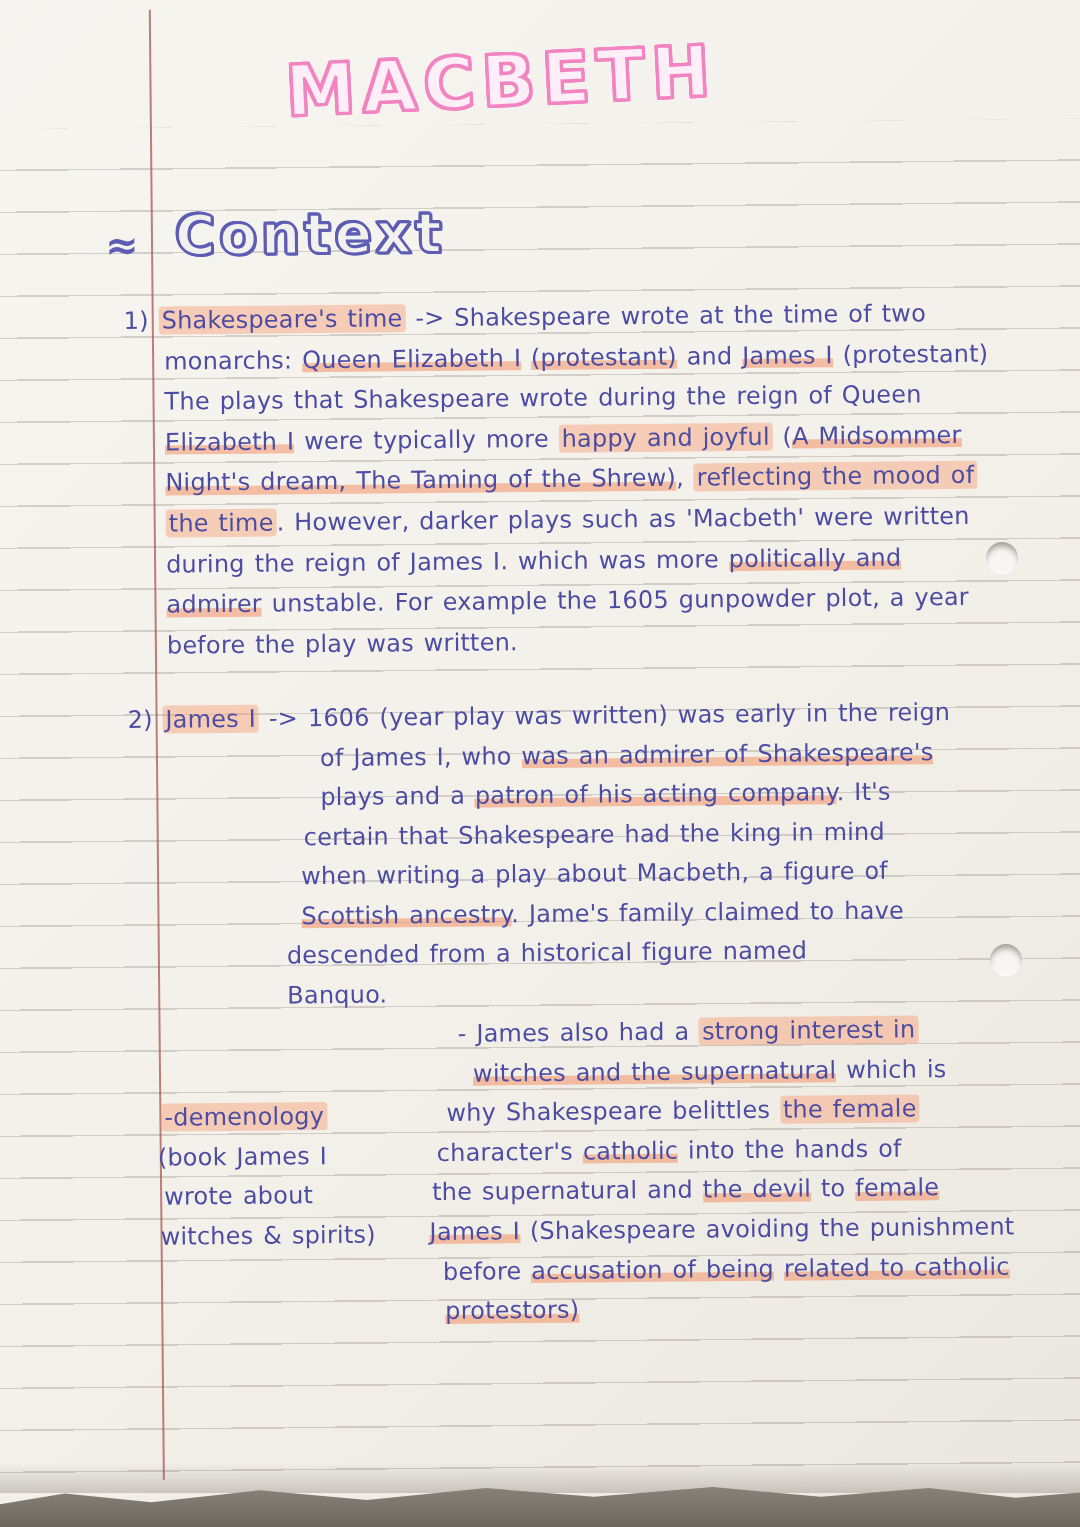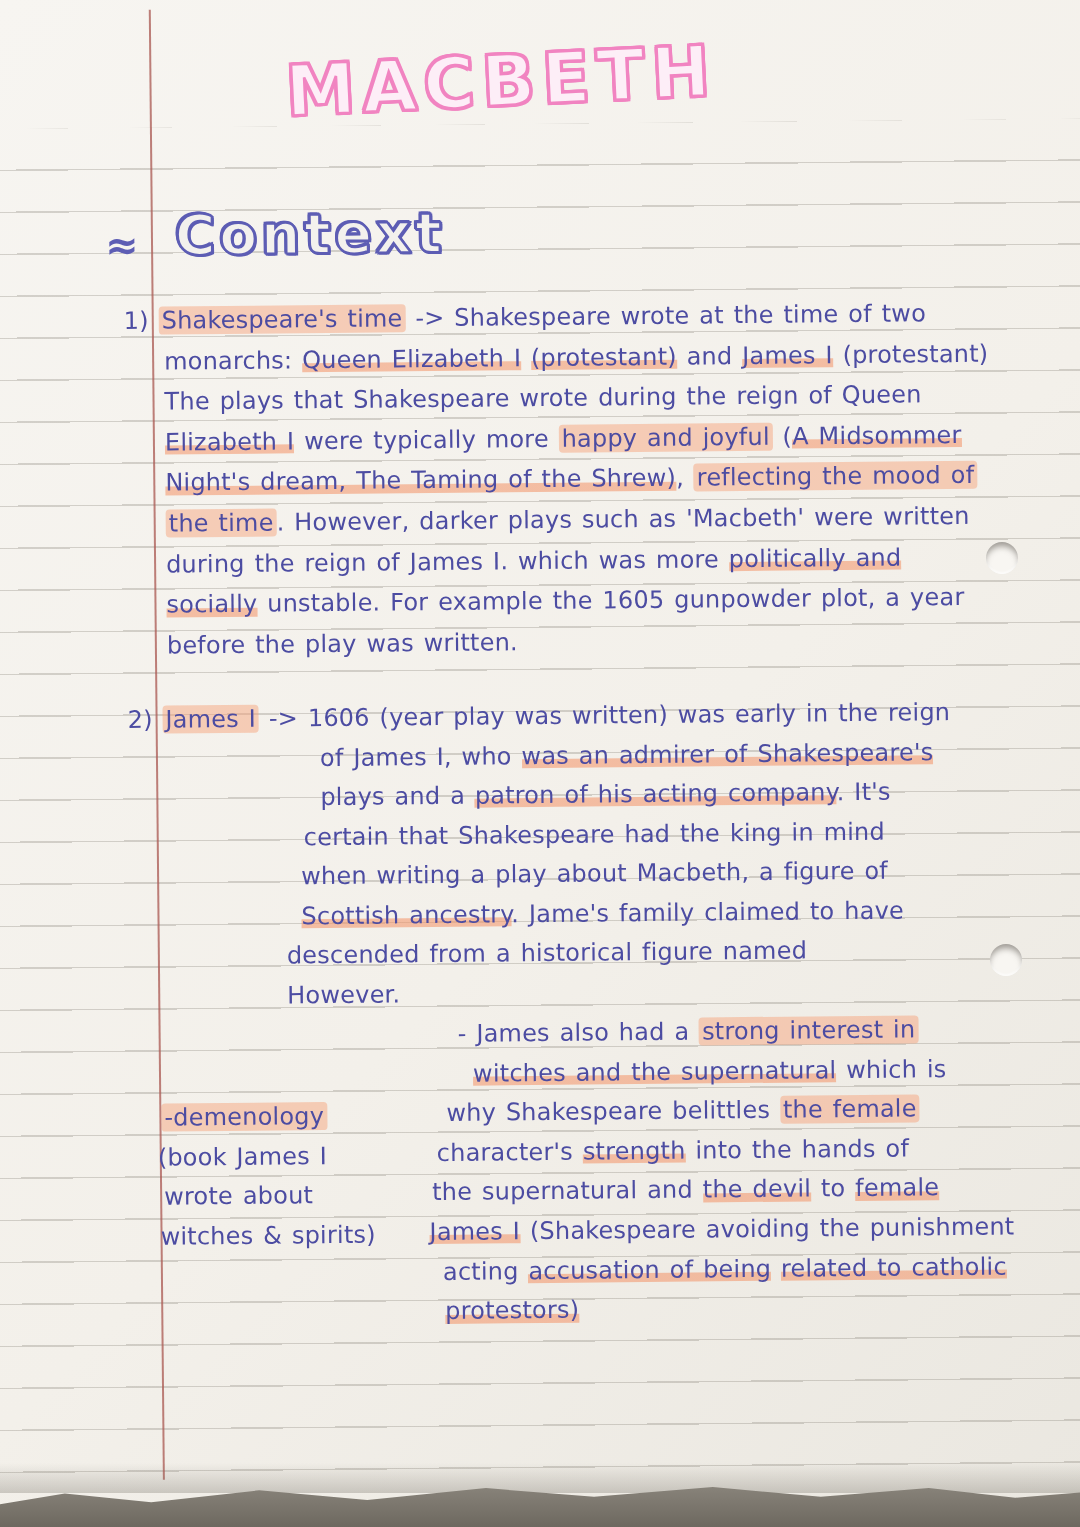--- a/index.html
+++ b/index.html
@@ -85,47 +85,47 @@
   <div class="heading">Context</div>
 
   <div class="note" id="para1">
       <div class="line" style="margin-left: 0px;"><span>1) </span><span class="hl">Shakespeare's time</span><span> -&gt; Shakespeare wrote at the time of two</span></div>
       <div class="line" style="margin-left: 40px;"><span>monarchs: </span><span class="ul">Queen Elizabeth I</span><span> </span><span class="ul">(protestant)</span><span> and </span><span class="ul">James I</span><span> (protestant)</span></div>
       <div class="line" style="margin-left: 40px;"><span>The plays that Shakespeare wrote during the reign of Queen</span></div>
       <div class="line" style="margin-left: 40px;"><span class="ul">Elizabeth I</span><span> were typically more </span><span class="hl">happy and joyful</span><span> (</span><span class="ul">A Midsommer</span></div>
       <div class="line" style="margin-left: 40px;"><span class="ul">Night's dream, The Taming of the Shrew)</span><span>, </span><span class="hl">reflecting the mood of</span></div>
       <div class="line" style="margin-left: 40px;"><span class="hl">the time</span><span>. However, darker plays such as 'Macbeth' were written</span></div>
       <div class="line" style="margin-left: 40px;"><span>during the reign of James I. which was more </span><span class="ul">politically and</span></div>
-      <div class="line" style="margin-left: 40px;"><span class="ul">socially</span><span> unstable. For example the 1605 gunpowder plot, a year</span></div>
+      <div class="line" style="margin-left: 40px;"><span class="ul">admirer</span><span> unstable. For example the 1605 gunpowder plot, a year</span></div>
       <div class="line" style="margin-left: 40px;"><span>before the play was written.</span></div>
     </div>
   <div class="note" id="para2">
       <div class="line" style="margin-left: 0px;"><span>2) </span><span class="hl">James I</span><span> -&gt; 1606 (year play was written) was early in the reign</span></div>
       <div class="line" style="margin-left: 192px;"><span>of James I, who </span><span class="ul">was an admirer of Shakespeare's</span></div>
       <div class="line" style="margin-left: 192px;"><span>plays and a </span><span class="ul">patron of his acting company</span><span>. It's</span></div>
       <div class="line" style="margin-left: 175px;"><span>certain that Shakespeare had the king in mind</span></div>
       <div class="line" style="margin-left: 172px;"><span>when writing a play about Macbeth, a figure of</span></div>
       <div class="line" style="margin-left: 172px;"><span class="ul">Scottish ancestry</span><span>. Jame's family claimed to have</span></div>
       <div class="line" style="margin-left: 157px;"><span>descended from a historical figure named</span></div>
-      <div class="line" style="margin-left: 157px;"><span>However.</span></div>
+      <div class="line" style="margin-left: 157px;"><span>Banquo.</span></div>
     </div>
   <div class="note" id="sidecol">
       <div class="line" style="margin-left: 6px;"><span class="hl">-demenology</span></div>
       <div class="line" style="margin-left: 2px;"><span>(book James I</span></div>
       <div class="line" style="margin-left: 8px;"><span>wrote about</span></div>
       <div class="line" style="margin-left: 4px;"><span>witches &amp; spirits)</span></div>
     </div>
   <div class="note" id="rightcol">
       <div class="line" style="margin-left: 30px;"><span>- James also had a </span><span class="hl">strong interest in</span></div>
       <div class="line" style="margin-left: 45px;"><span class="ul">witches and the supernatural</span><span> which is</span></div>
       <div class="line" style="margin-left: 18px;"><span>why Shakespeare belittles </span><span class="hl">the female</span></div>
-      <div class="line" style="margin-left: 8px;"><span>character's </span><span class="ul">strength</span><span> into the hands of</span></div>
+      <div class="line" style="margin-left: 8px;"><span>character's </span><span class="ul">catholic</span><span> into the hands of</span></div>
       <div class="line" style="margin-left: 3px;"><span>the supernatural and </span><span class="ul">the devil</span><span> to </span><span class="ul">female</span></div>
       <div class="line" style="margin-left: 0px;"><span class="ul">James I</span><span> (Shakespeare avoiding the punishment</span></div>
-      <div class="line" style="margin-left: 13px;"><span>acting </span><span class="ul">accusation of being</span><span> </span><span class="ul">related to catholic</span></div>
+      <div class="line" style="margin-left: 13px;"><span>before </span><span class="ul">accusation of being</span><span> </span><span class="ul">related to catholic</span></div>
       <div class="line" style="margin-left: 15px;"><span class="ul">protestors)</span></div>
     </div>
 </div>
 
 <div class="hole" id="hole1"></div>
 <div class="hole" id="hole2"></div>
 <div class="bottom-shadow"></div>
 <div class="bottom-edge"></div>
 
 </body></html>

